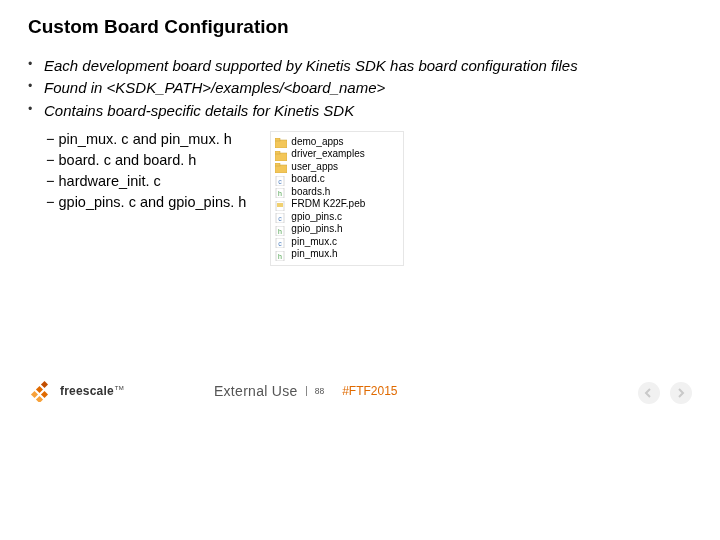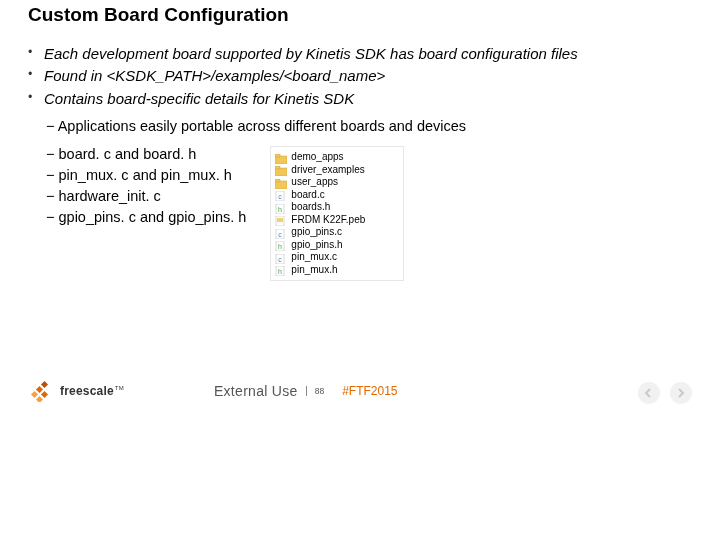--- a/index.html
+++ b/index.html
@@ -11,21 +11,21 @@
     font-family: Arial, Helvetica, sans-serif;
     color: #000;
     overflow: hidden;
     position: relative;
   }
   .slide {
     position: relative;
     width: 720px;
     height: 424px;
     box-sizing: border-box;
-    padding: 4px 28px 0 28px;
+    padding: 16px 28px 0 28px;
   }
   .title {
     font-size: 19px;
     font-weight: bold;
     margin: 0 0 18px 0;
   }
   ul.bullets {
     list-style: none;
     margin: 0 0 8px 0;
     padding: 0;
@@ -171,27 +171,26 @@
 <div class="slide">
 
   <h1 class="title">Custom Board Configuration</h1>
 
   <ul class="bullets">
     <li>Each development board supported by Kinetis SDK has board configuration files</li>
     <li>Found in &lt;KSDK_PATH&gt;/examples/&lt;board_name&gt;</li>
     <li>Contains board-specific details for Kinetis SDK</li>
   </ul>
 
-  <div class="sub-line">Applications easily portable across different boards and devices</div>
 
 
   <div class="lower">
     <div class="file-sublist">
+      <div>pin_mux. c and pin_mux. h</div>
       <div>board. c and board. h</div>
-      <div>pin_mux. c and pin_mux. h</div>
       <div>hardware_init. c</div>
       <div>gpio_pins. c and gpio_pins. h</div>
     </div>
 
     <div class="file-listing">
       <div class="fl-row">
         <span class="ico">
             <svg width="12" height="10">
               <rect x="0" y="2" width="12" height="8" fill="#f3c658" stroke="#caa23a" stroke-width="0.5"></rect>
               <rect x="0" y="0" width="5" height="3" fill="#f3c658" stroke="#caa23a" stroke-width="0.5"></rect>

